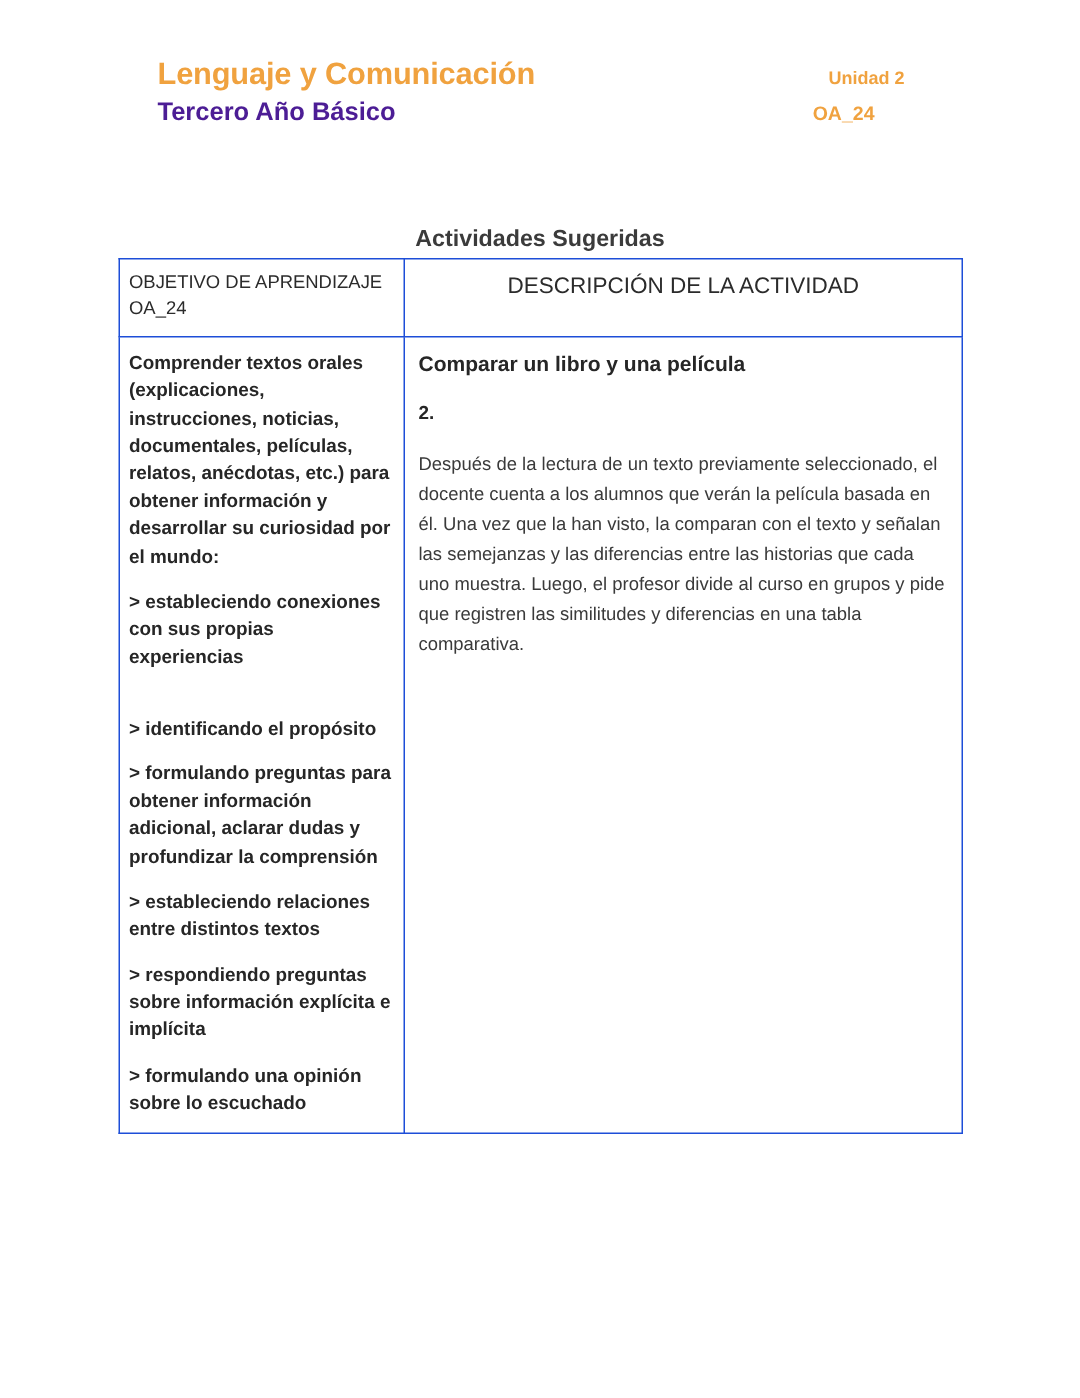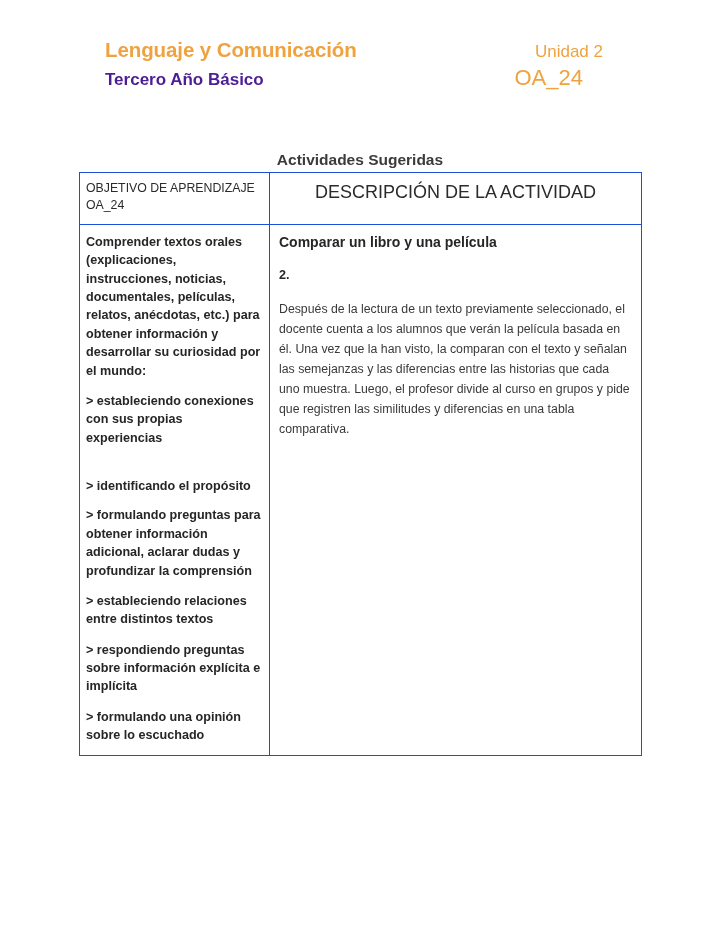--- a/index.html
+++ b/index.html
@@ -43,37 +43,37 @@
 
   .subject-title {
     font-size: 20.5px;
     font-weight: bold;
     color: #f0a23f;
     letter-spacing: -0.1px;
     line-height: 1.15;
     white-space: nowrap;
   }
   .unit-label {
-    font-size: 17px;
-    font-weight: normal;
+    font-size: 12px;
+    font-weight: bold;
     color: #f0a23f;
     line-height: 1.15;
     white-space: nowrap;
     padding-right: 40px;
   }
   .grade-title {
     font-size: 17px;
     font-weight: bold;
     color: #4c1d95;
     line-height: 1.15;
     white-space: nowrap;
   }
   .oa-label {
-    font-size: 22px;
-    font-weight: normal;
+    font-size: 13px;
+    font-weight: bold;
     color: #f0a23f;
     line-height: 1.15;
     white-space: nowrap;
     padding-right: 60px;
   }
 
   
   .section-title {
     position: absolute;
     top: 151px;
@@ -109,21 +109,21 @@
     font-size: 12.3px;
     color: #2b2b2b;
     padding: 7px 8px 9px 6px;
     line-height: 1.42;
     height: 50px;
     box-sizing: border-box;
   }
   th.th-descripcion {
     text-align: center;
     font-weight: normal;
-    font-size: 18px;
+    font-size: 15px;
     color: #2b2b2b;
     padding: 7px 8px 9px 8px;
     line-height: 1.42;
     vertical-align: top;
   }
 
   td.cell-objetivo {
     padding: 8px 8px 10px 6px;
     font-size: 12.6px;
     font-weight: bold;

